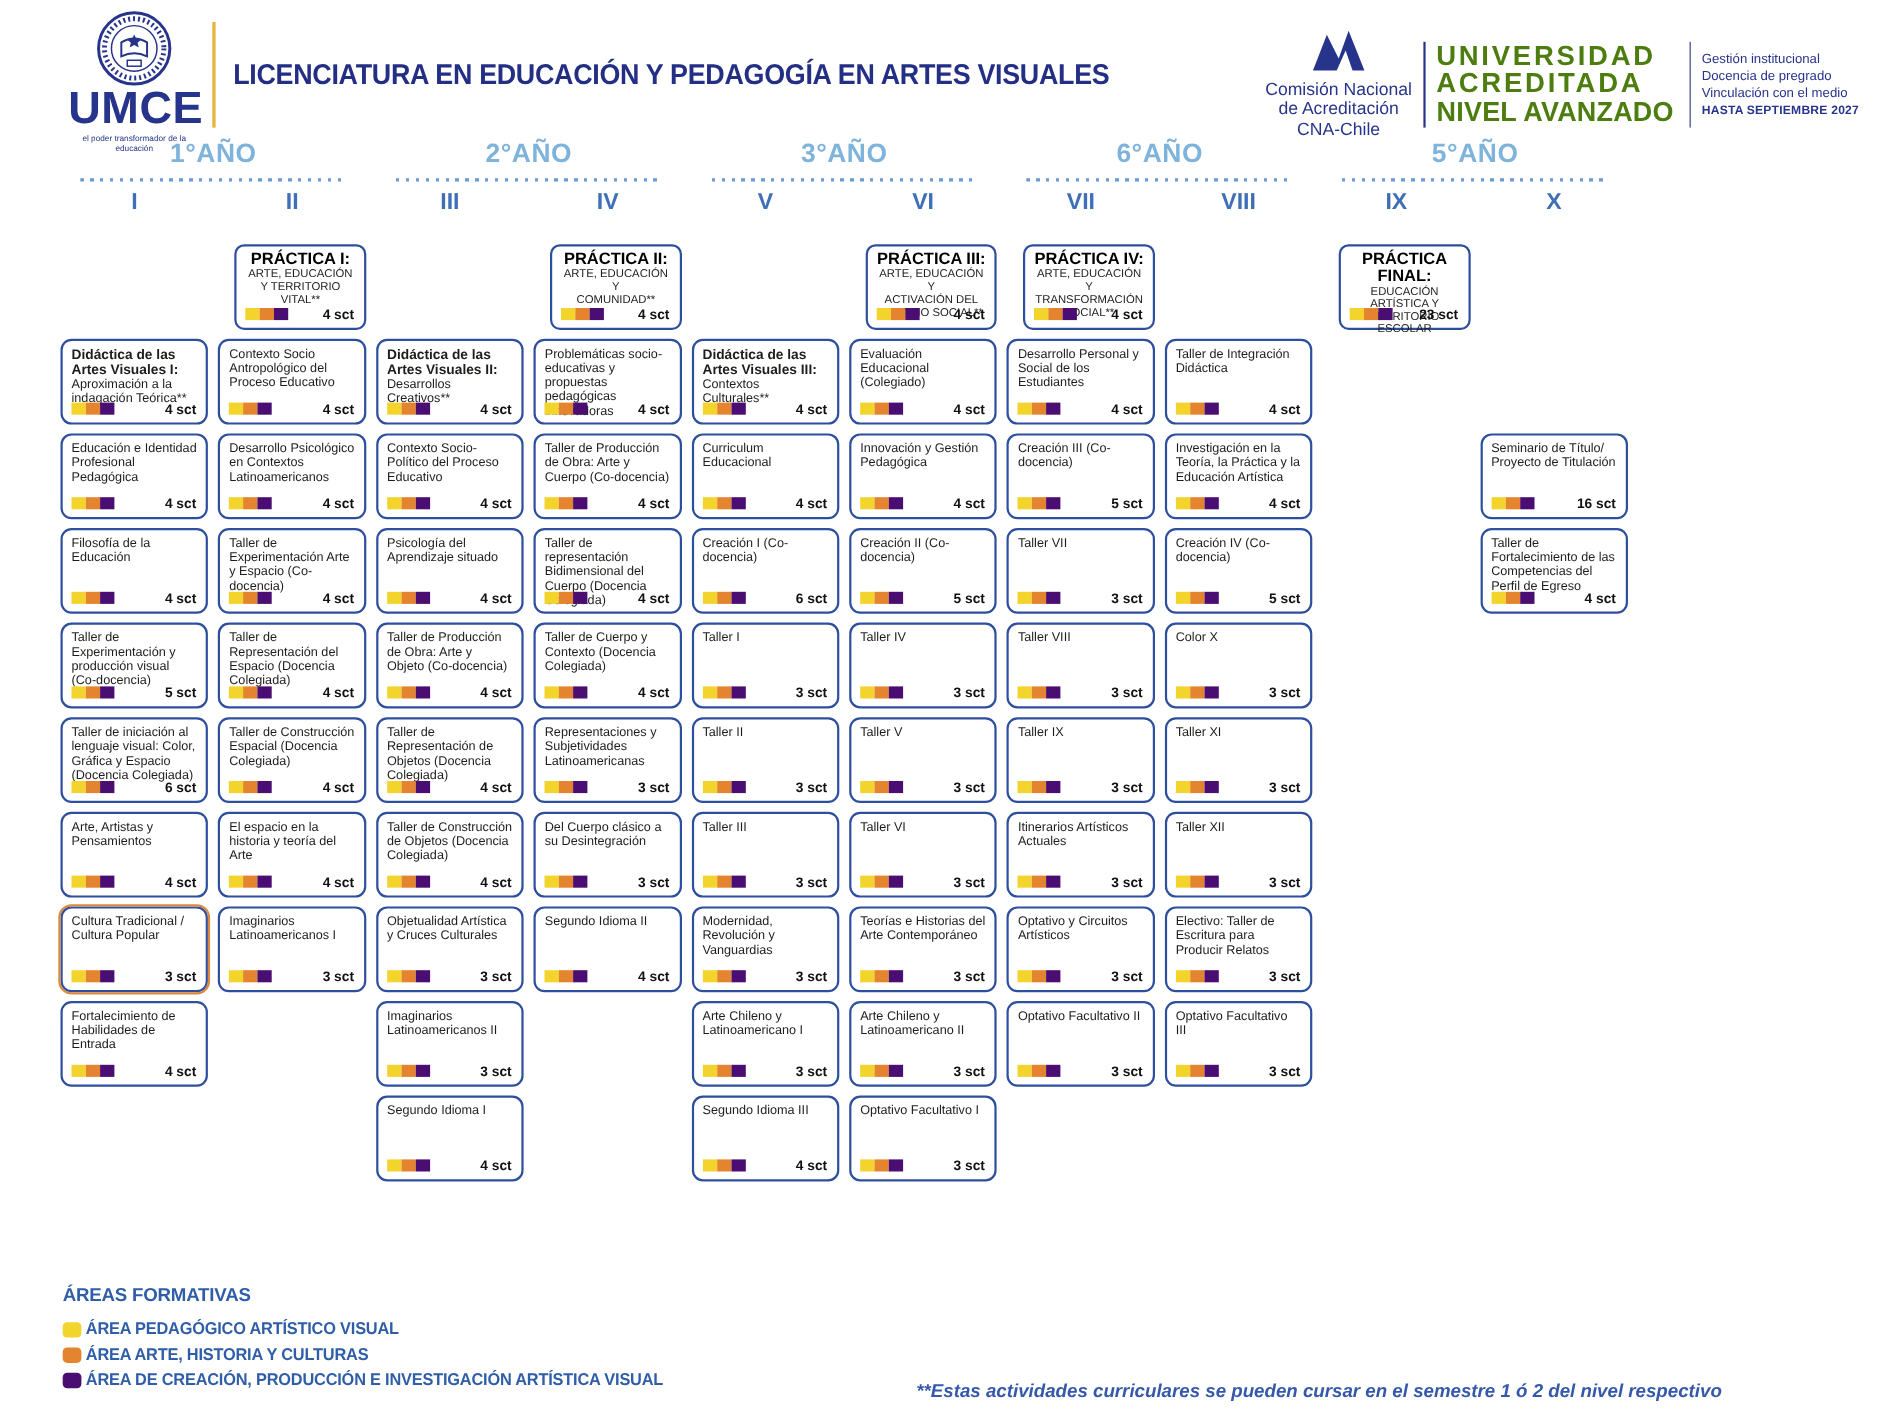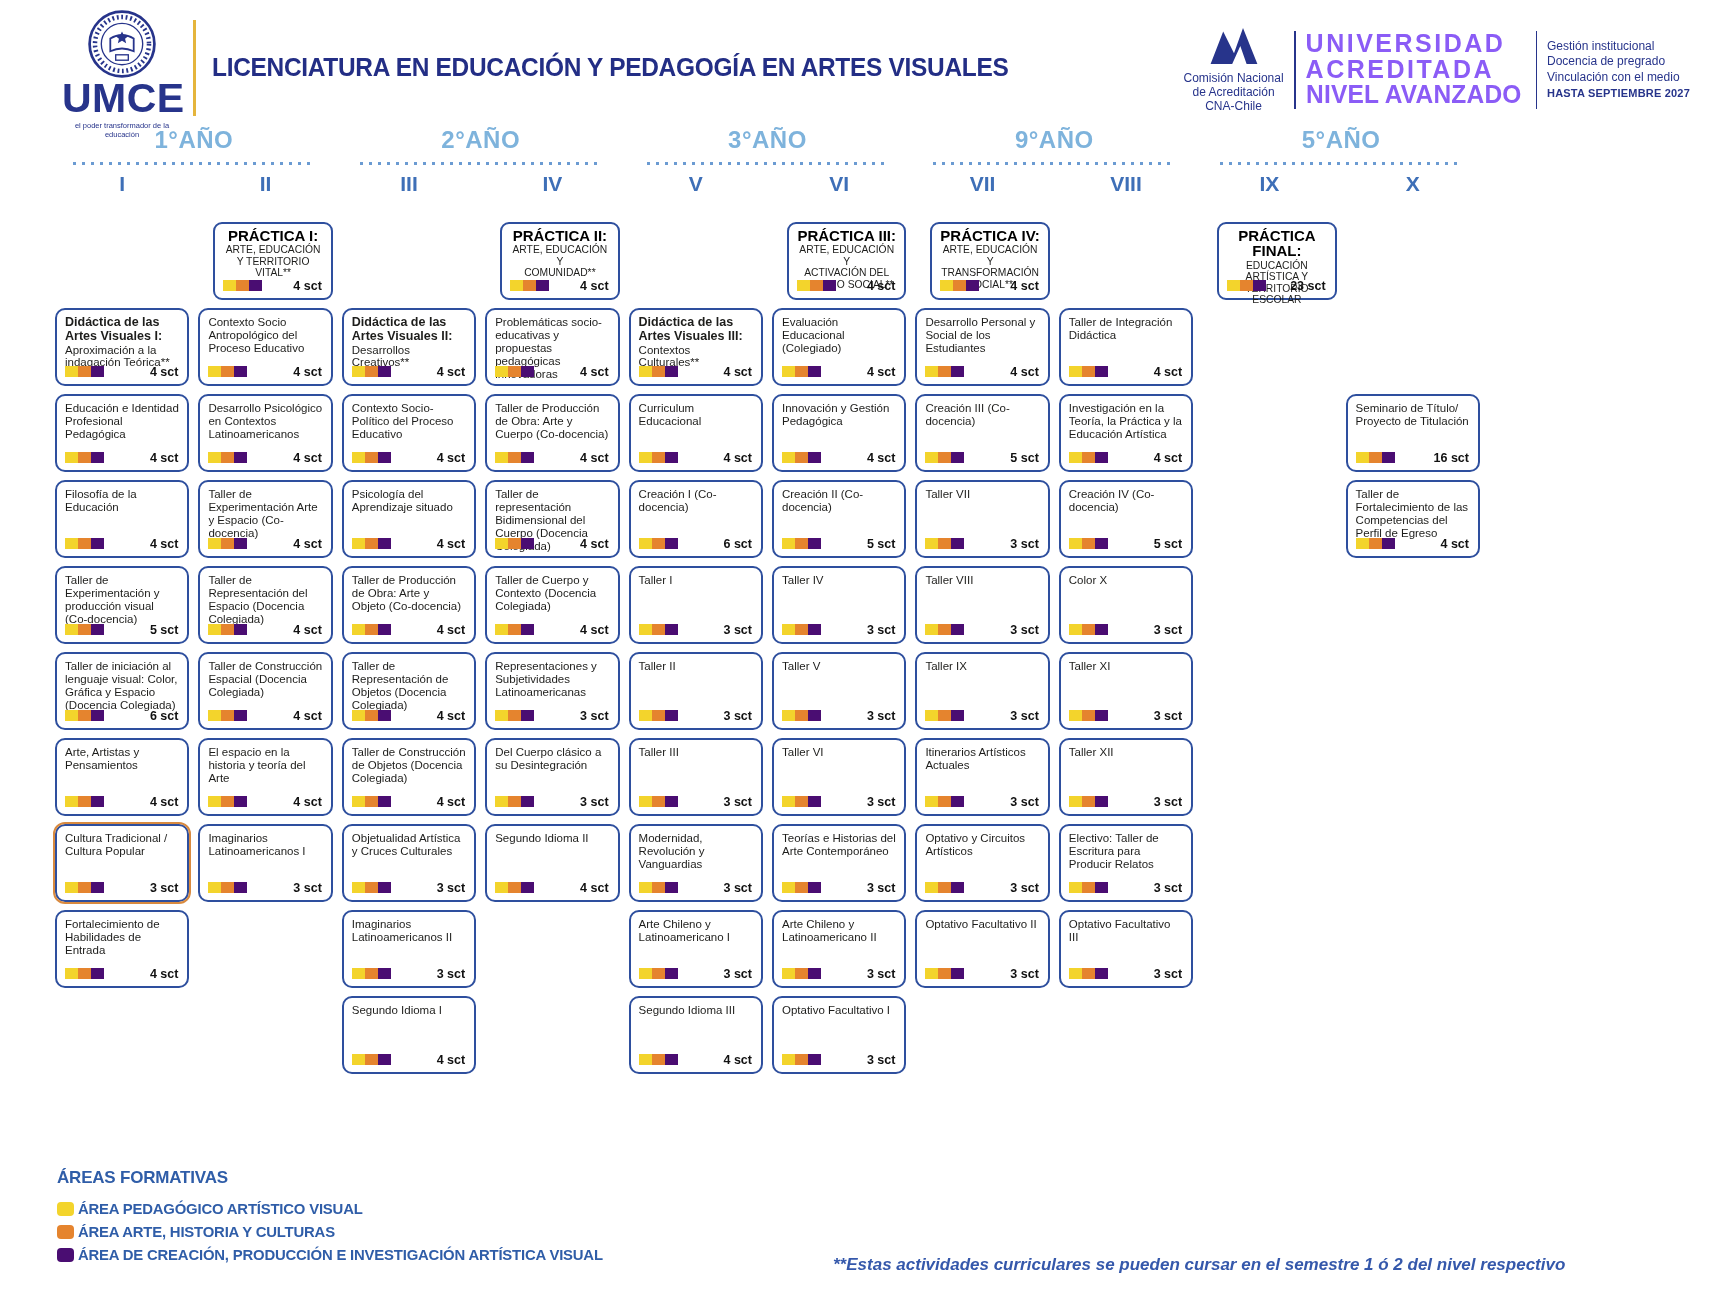--- a/index.html
+++ b/index.html
@@ -10,24 +10,24 @@
   .logo-block{position:absolute;left:62px;top:8px;width:120px;text-align:center;}
   .seal{display:block;margin:0 auto;}
   .logo-acronym{font-size:41px;font-weight:700;color:#27348b;letter-spacing:.5px;line-height:1;margin-top:-2px;}
   .logo-tagline{font-size:7.5px;color:#27348b;margin-top:2px;}
   .gold-divider{position:absolute;left:193px;top:20px;width:3px;height:96px;background:#e5b53c;}
   .main-title{position:absolute;left:212px;top:52px;font-size:26px;font-weight:700;color:#232e85;
               letter-spacing:-.3px;transform:scaleX(.94);transform-origin:left center;white-space:nowrap;}
 
   .accred{position:absolute;right:38px;top:26px;display:flex;align-items:center;gap:10px;}
   .cna-col{text-align:center;color:#27348b;}
-  .cna-col .cna-lines{font-size:12px;line-height:1.15;margin-top:2px;}
+  .cna-col .cna-lines{font-size:16px;line-height:1.15;margin-top:2px;}
   .accred-sep{width:2px;height:78px;background:#27348b;}
   .accred-sep.thin{width:1.5px;}
-  .accred-big{color:#8b5cf6;font-weight:700;line-height:1.02;white-space:nowrap;}
+  .accred-big{color:#4d7c0f;font-weight:700;line-height:1.02;white-space:nowrap;}
   .accred-big .l1,.accred-big .l2{font-size:25px;letter-spacing:2.5px;}
   .accred-big .l3{font-size:25px;letter-spacing:.2px;transform:scaleX(.98);transform-origin:left;}
   .accred-small{color:#27348b;font-size:12px;line-height:1.3;white-space:nowrap;}
   .accred-small .until{font-weight:700;font-size:11px;letter-spacing:.2px;margin-top:1px;}
 
   
   .years-row,.sems-row,.grid{position:absolute;left:55px;width:1425px;display:grid;
       grid-template-columns:repeat(10,1fr);column-gap:9px;}
   .years-row{top:126px;}
   .year-cell{grid-column:span 2;text-align:center;}
@@ -117,21 +117,21 @@
       </div>
       <div class="year-cell">
         <div class="year-label">2°AÑO</div>
         <div class="year-dots"></div>
       </div>
       <div class="year-cell">
         <div class="year-label">3°AÑO</div>
         <div class="year-dots"></div>
       </div>
       <div class="year-cell">
-        <div class="year-label">9°AÑO</div>
+        <div class="year-label">6°AÑO</div>
         <div class="year-dots"></div>
       </div>
       <div class="year-cell">
         <div class="year-label">5°AÑO</div>
         <div class="year-dots"></div>
       </div>
     </div>
 
   <div class="sems-row" id="sems-row">
       <div class="sem-cell">I</div>

